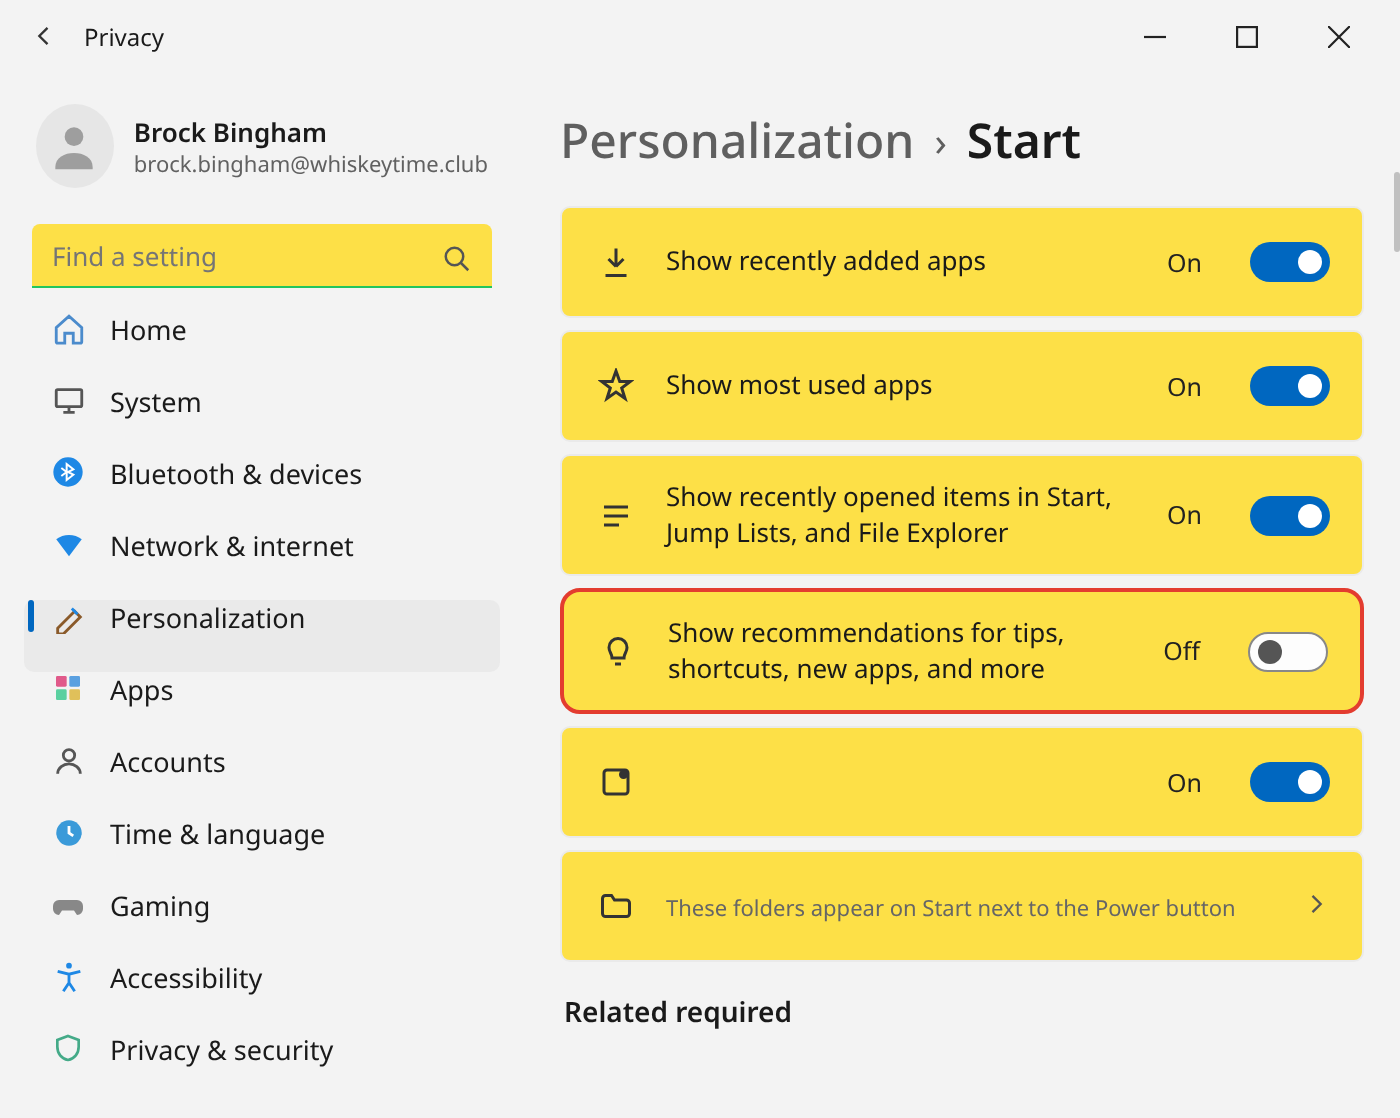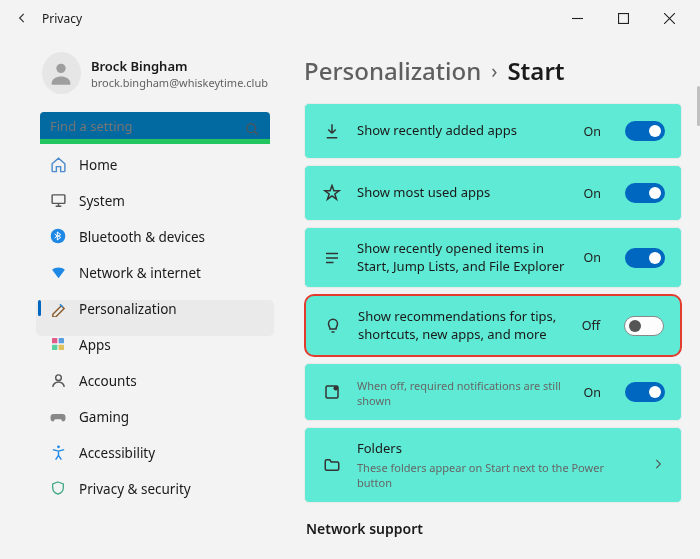--- a/index.html
+++ b/index.html
@@ -3,40 +3,40 @@
 <meta charset="utf-8">
 <style>
   * { box-sizing: border-box; margin: 0; padding: 0; font-family: "Segoe UI", system-ui, sans-serif; }
   html, body { width: 700px; height: 559px; background: #f3f3f3; color: #1a1a1a; overflow: hidden; }
   .titlebar { height: 36px; display: flex; align-items: center; padding: 0 8px; }
   .titlebar .back { width: 28px; height: 28px; display:flex; align-items:center; justify-content:center; }
   .titlebar .title { font-size: 12px; margin-left: 6px; flex: 1; }
   .titlebar .controls { display:flex; gap: 0; }
   .titlebar .ctl { width: 46px; height: 30px; display:flex; align-items:center; justify-content:center; }
   .wrap { display:flex; height: calc(100% - 36px); }
-  .sidebar { width: 260px; padding: 8px 10px 8px 12px; overflow-y: auto; margin-left: 24px; }
+  .sidebar { width: 260px; padding: 8px 10px 8px 12px; overflow-y: auto; }
   .profile { display:flex; align-items:center; gap: 10px; padding: 8px 6px 14px 6px; }
   .avatar { width: 42px; height: 42px; border-radius: 50%; background: #e6e6e6; display:flex; align-items:center; justify-content:center; }
   .avatar svg { fill:#9e9e9e; }
   .profile .name { font-size: 13px; font-weight: 600; }
   .profile .email { font-size: 11px; color:#616161; }
   .search { position:relative; margin: 4px 4px 12px 4px; }
-  .search input { width:100%; height:32px; border:none; border-bottom:5px solid #22c55e; background:#0369a1; border-radius:4px 4px 0 0; padding:0 34px 0 10px; font-size:13px; outline:none; }
+  .search input { width:100%; height:32px; border:none; border-bottom:1px solid #22c55e; background:#fde047; border-radius:4px 4px 0 0; padding:0 34px 0 10px; font-size:13px; outline:none; }
   .search .icon { position:absolute; right:10px; top:8px; color:#555; }
   .nav-item { display:flex; align-items:flex-start; gap:12px; height:36px; border-radius:5px; padding:0 10px; font-size:13.5px; cursor:pointer; }
   .nav-item.selected { background:#eaeaea; }
   .nav-item .bar { width:3px; height:16px; background:#0067c0; border-radius:2px; margin-right:-4px; margin-left:-8px; visibility:hidden; }
   .nav-item.selected .bar { visibility:visible; }
   .nav-ico { width:18px; display:flex; justify-content:center; }
   .main { flex:1; padding: 12px 18px 0 20px; overflow-y:auto; position:relative; }
   .crumbs { display:flex; align-items:center; gap:10px; font-size:24px; padding: 6px 0 16px 0; }
   .crumbs .light { color:#5f5f5f; font-weight:500; }
   .crumbs .sep { color:#5f5f5f; font-size:20px; }
   .crumbs .cur { font-weight:600; }
-  .card { background:#5eead4; border:1px solid #eaeaea; border-radius:5px; padding:12px 16px; margin-bottom:6px; display:flex; align-items:center; gap:14px; min-height:56px; }
+  .card { background:#fde047; border:1px solid #eaeaea; border-radius:5px; padding:12px 16px; margin-bottom:6px; display:flex; align-items:center; gap:14px; min-height:56px; }
   .card .cico { width:22px; display:flex; justify-content:center; color:#333; }
   .card .txt { flex:1; }
   .card .ttl { font-size:13px; line-height:1.35; }
   .card .sub { font-size:11px; color:#666; margin-top:2px; }
   .card .state { font-size:12.5px; color:#222; }
   .toggle { width:40px; height:20px; border-radius:10px; background:#0067c0; position:relative; margin-left:10px; }
   .toggle::after { content:""; position:absolute; width:12px; height:12px; border-radius:50%; background:#fff; top:4px; right:4px; }
   .toggle.off { background:#fdfdfd; border:1px solid #888; }
   .toggle.off::after { background:#555; left:4px; right:auto; top:3px; }
   .chev { color:#555; }
@@ -163,20 +163,30 @@
             <svg width="17" height="17" viewBox="0 0 24 24" fill="none" stroke="#555" stroke-width="2">
               <circle cx="12" cy="8" r="4"></circle>
               <path d="M4 21c0-4 4-7 8-7s8 3 8 7"></path>
             </svg>
           </span>
           <span>Accounts</span>
         </div>
         <div class="nav-item">
           <span class="bar"></span>
           <span class="nav-ico">
+            <svg width="17" height="17" viewBox="0 0 24 24" fill="none">
+              <circle cx="12" cy="12" r="9" fill="#3a9ad9"></circle>
+              <path d="M12 7v5l3 2" stroke="#fff" stroke-width="2"></path>
+            </svg>
+          </span>
+          <span>Time &amp; language</span>
+        </div>
+        <div class="nav-item">
+          <span class="bar"></span>
+          <span class="nav-ico">
             <svg width="18" height="18" viewBox="0 0 24 24" fill="#888">
               <path d="M6 8h12a4 4 0 014 4v2a4 4 0 01-4 4l-2-3h-8l-2 3a4 4 0 01-4-4v-2a4 4 0 014-4z"></path>
             </svg>
           </span>
           <span>Gaming</span>
         </div>
         <div class="nav-item">
           <span class="bar"></span>
           <span class="nav-ico">
             <svg width="17" height="17" viewBox="0 0 24 24" fill="#1e88e5">
@@ -255,35 +265,33 @@
           <div class="toggle off"></div>
         </div>
         <div class="card">
           <span class="cico">
             <svg width="18" height="18" viewBox="0 0 24 24" fill="none" stroke="#333" stroke-width="2">
               <rect x="4" y="4" width="16" height="16" rx="2"></rect>
               <circle cx="17" cy="7" r="3" fill="#333" stroke="none"></circle>
             </svg>
           </span>
           <div class="txt">
-            <div class="sub">When off, required notifications are still shown</div>
           </div>
           <span class="state">On</span>
           <div class="toggle "></div>
         </div>
         <div class="card">
           <span class="cico">
             <svg width="18" height="18" viewBox="0 0 24 24" fill="none" stroke="#333" stroke-width="2">
               <path d="M3 7a2 2 0 012-2h4l2 3h8a2 2 0 012 2v7a2 2 0 01-2 2H5a2 2 0 01-2-2z"></path>
             </svg>
           </span>
           <div class="txt">
-            <div class="ttl">Folders</div>
             <div class="sub">These folders appear on Start next to the Power button</div>
           </div>
           <span class="chev"><svg width="14" height="14" viewBox="0 0 24 24" fill="none" stroke="#555" stroke-width="2">
               <path d="M9 5l7 7-7 7"></path>
             </svg></span>
         </div>
       </div>
-    <div class="section-hdr">Network support</div>
+    <div class="section-hdr">Related required</div>
   </div>
 </div>
 
 </body></html>

